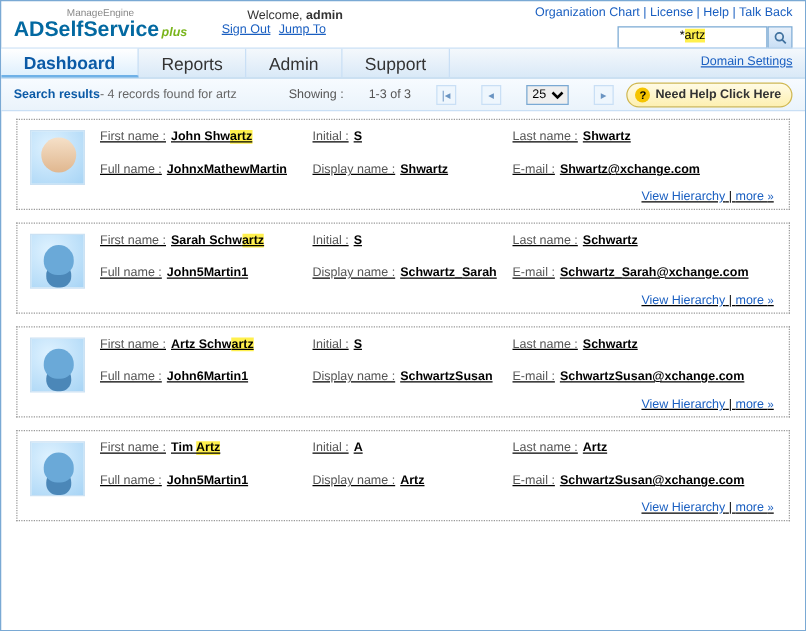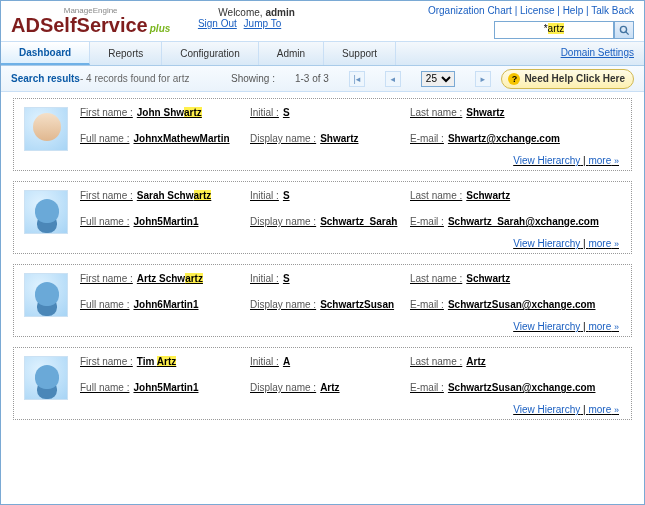--- a/index.html
+++ b/index.html
@@ -1,34 +1,34 @@
 <!DOCTYPE html>
 <html><head>
 <meta charset="utf-8">
 <style>
   * { box-sizing: border-box; margin: 0; padding: 0; }
   body { font-family: Verdana, Arial, sans-serif; font-size: 10px; background: #fff; }
   .frame { width: 645px; height: 505px; border: 1px solid #7aa9d4; background: #fff; overflow: hidden; position: relative; }
   .header { display: flex; align-items: flex-start; padding: 6px 10px 0 10px; position: relative; text-align: center; }
   .logo { display: flex; flex-direction: column; line-height: 1; }
   .logo-top { font-size: 8px; color: #888; }
-  .logo-main { font-size: 20px; font-weight: bold; color: #7f1d1d; }
+  .logo-main { font-size: 17px; font-weight: bold; color: #0369a1; }
   .logo-plus { font-size: 10px; color: #7ab51d; font-style: italic; font-weight: bold; margin-left: 2px; }
   .welcome { margin-left: 18px; }
   .welcome-line1 { color: #333; margin-left: 30px; }
   .welcome-line1 b { font-weight: bold; }
   .welcome-line2 a { color: #1a5fc1; text-decoration: underline; margin-right: 4px; cursor: pointer; }
   .top-links { position: absolute; top: 4px; right: 10px; color: #1a5fc1; }
   .top-links a { color: #1a5fc1; text-decoration: none; cursor: pointer; }
   .searchbar { position: absolute; top: 20px; right: 10px; display: flex; align-items: center; }
   .search-input { width: 120px; height: 18px; border: 1px solid #7aa9d4; padding: 1px 3px; font-size: 10px; }
   .search-input .hl { background: #fff04d; }
   .search-btn { width: 20px; height: 18px; background: linear-gradient(#e8f0fa,#c9dff5); border: 1px solid #7aa9d4; display:flex; align-items:center; justify-content:center; cursor:pointer; }
   .navbar { margin-top: 6px; height: 25px; background: linear-gradient(#f4f8fc,#d9e9f7); border-top: 1px solid #c9dff5; border-bottom: 1px solid #a9cbe9; display:flex; align-items:stretch; position: relative; }
-  .tab { padding: 0 18px; display:flex; align-items:center; color:#333; border-right:1px solid #c9dff5; cursor:pointer; font-size:10px; }
+  .tab { padding: 0 18px; display:flex; align-items:center; color:#333; border-right:1px solid #c9dff5; cursor:pointer; font-size:14px; }
   .tab.active { background: linear-gradient(#ffffff,#dff0fd); font-weight: bold; color:#0b5aa6; border-bottom:2px solid #6fb1e7; }
   .domain-settings { position:absolute; right:10px; top:5px; color:#1a5fc1; text-decoration: underline; cursor:pointer; }
   .toolbar { height: 26px; background: linear-gradient(#f7fbff,#eaf3fb); border-bottom: 1px solid #c9dff5; display:flex; align-items:center; padding: 0 10px; position: relative; }
   .sr-title { color:#0b5aa6; font-weight:bold; }
   .sr-sub { color:#666; }
   .showing { position:absolute; left:230px; color:#555; display:flex; align-items:center; gap:20px; }
   .pager-btn { width:16px; height:16px; border:1px solid #c9dff5; background:#eef6fd; display:inline-flex; align-items:center; justify-content:center; cursor:pointer; color:#6a94c2; font-size:9px; }
   .page-size { width:34px; height:16px; border:1px solid #7aa9d4; font-size:10px; }
   .help-btn { position:absolute; right:10px; height:20px; padding:0 8px 0 6px; border:1px solid #d0b851; background: linear-gradient(#fffbe5,#fdf0b1); border-radius:10px; display:flex; align-items:center; gap:4px; cursor:pointer; font-weight:bold; color:#333; }
   .help-icon { width:12px; height:12px; border-radius:50%; background:#f5c400; color:#000; display:inline-flex; align-items:center; justify-content:center; font-size:9px; font-weight:bold; }
@@ -86,21 +86,20 @@
             <circle cx="6.5" cy="6.5" r="4.5" fill="none" stroke="#41729f" stroke-width="2"></circle>
             <line x1="10" y1="10" x2="14" y2="14" stroke="#41729f" stroke-width="2"></line>
           </svg>
       </div>
     </div>
   </div>
 
   <div class="navbar">
     <div class="tab active">Dashboard</div>
     <div class="tab">Reports</div>
-    <div class="tab">Configuration</div>
     <div class="tab">Admin</div>
     <div class="tab">Support</div>
     <a class="domain-settings">Domain Settings</a>
   </div>
 
   <div class="toolbar">
     <span class="sr-title">Search results</span>
     <span class="sr-sub"> - 4 records found for artz</span>
     <div class="showing">
       <span>Showing :</span>

